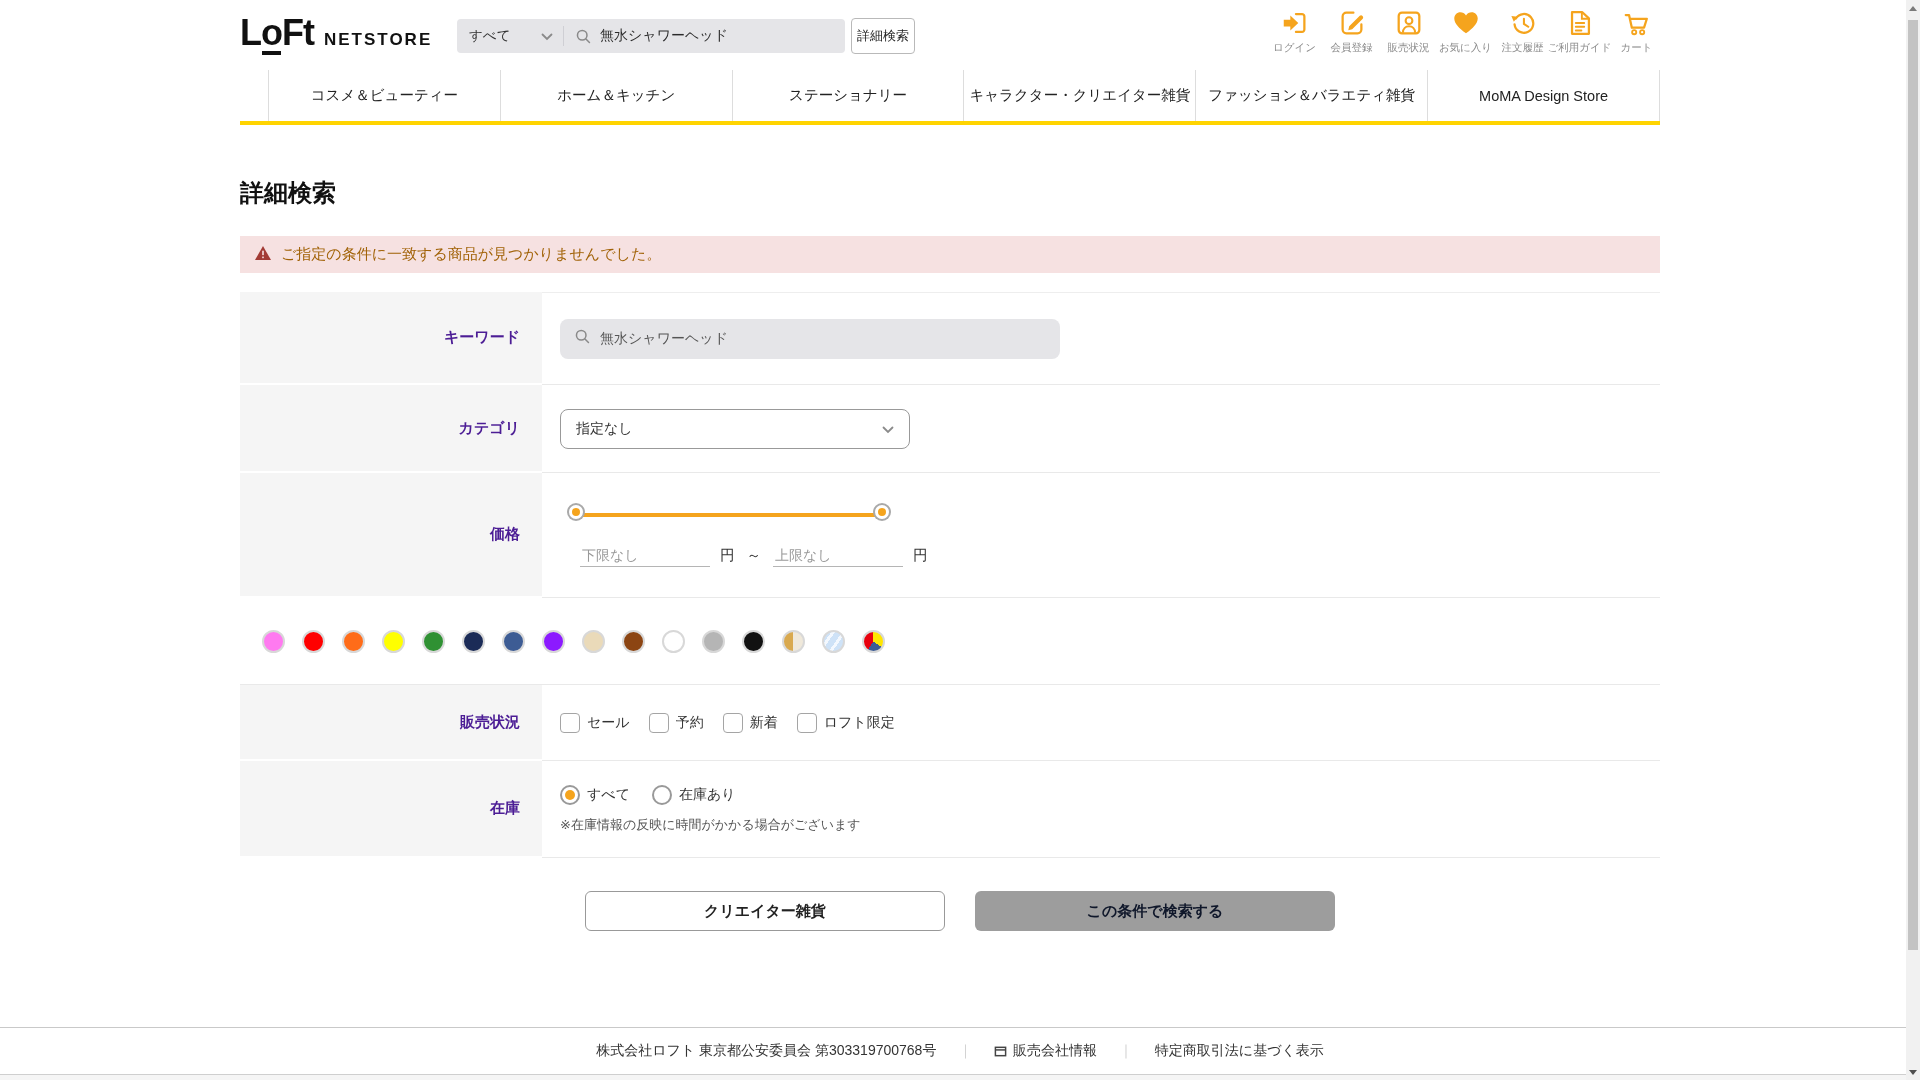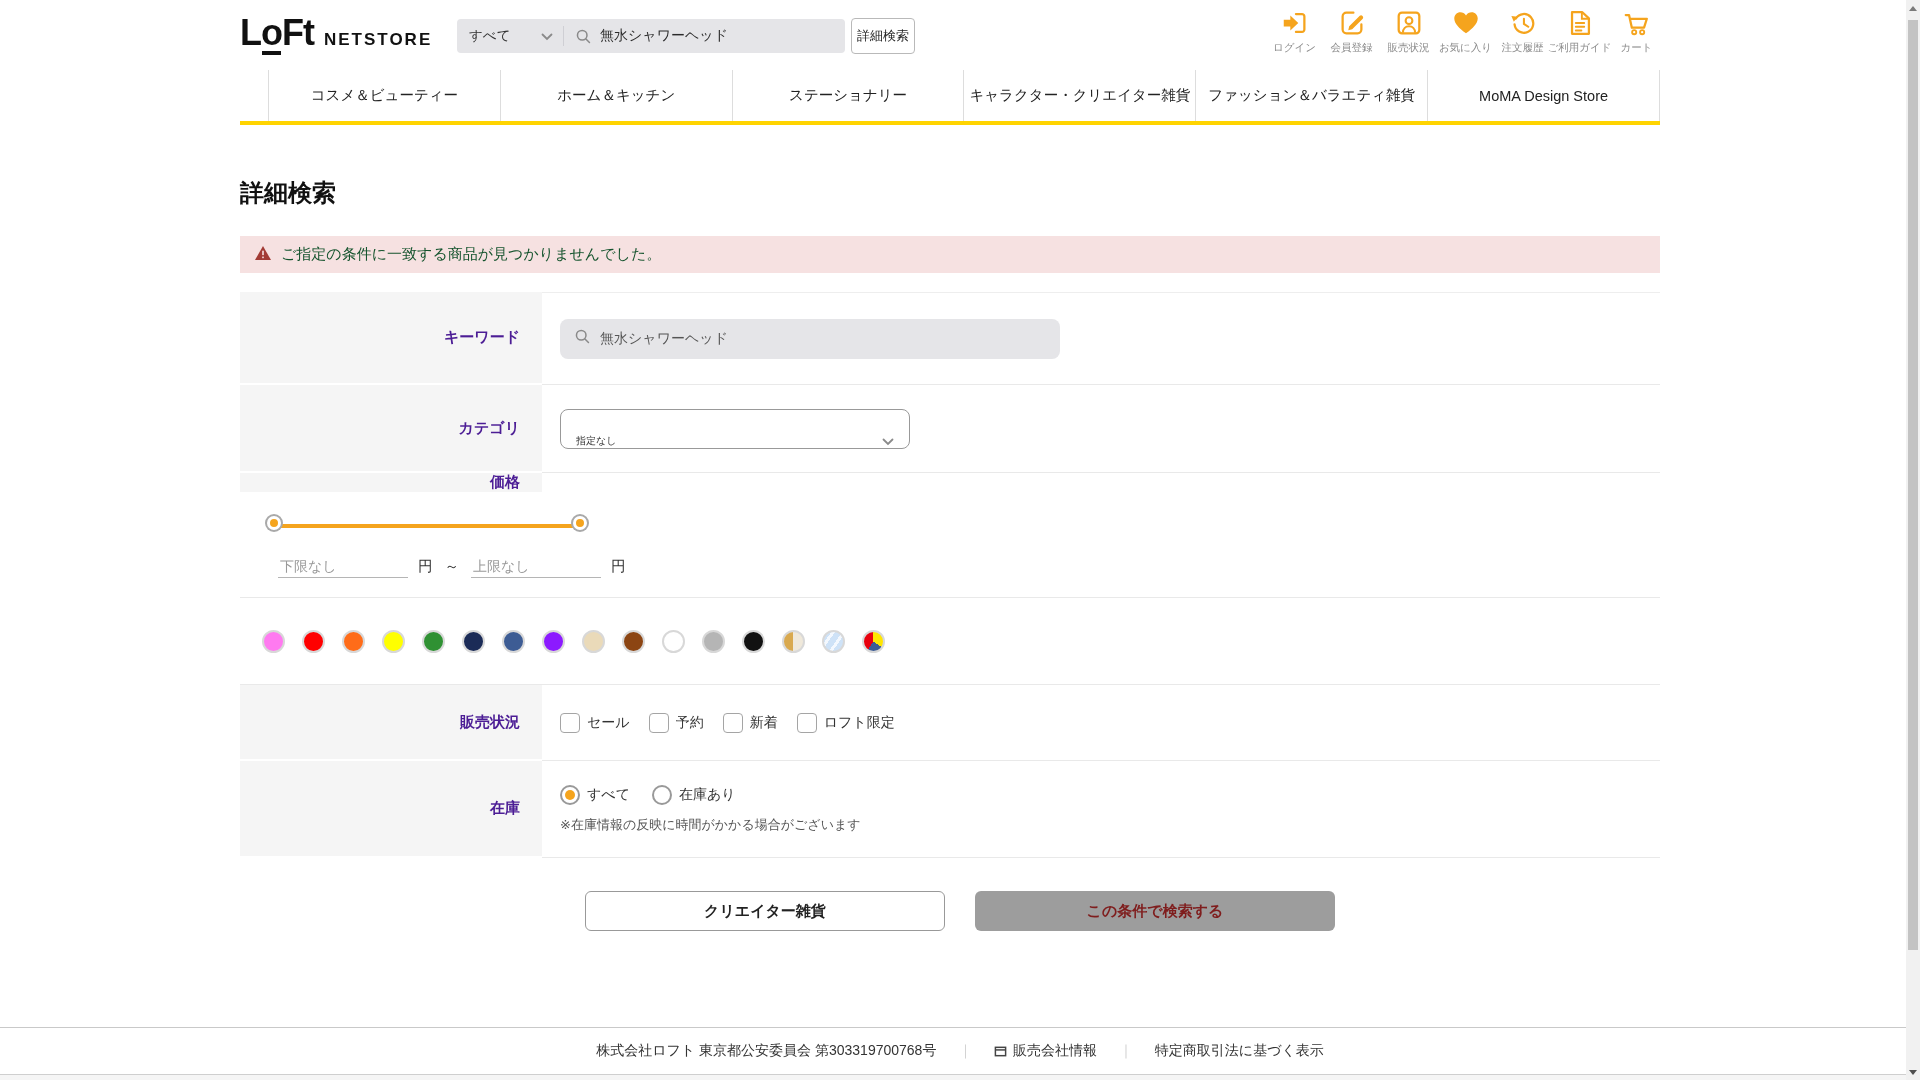--- a/index.html
+++ b/index.html
@@ -34,39 +34,39 @@
   nav { height:55px; border-bottom:4px solid #FFD400; display:flex; margin:0 260px 0 240px;padding-left:28px; }
   .nav-item { flex:1; display:flex; align-items:center; justify-content:center; font-size:14.5px;
     color:#222; border-left:1px solid #ddd; cursor:pointer; white-space:nowrap; }
   .nav-item:last-child { border-right:1px solid #ddd; }
 
   
   main { height:902px; overflow:hidden; }
   h1.page-title { margin:52px 0 0 240px; font-size:24px; font-weight:bold; color:#111; }
   .alert { margin:27px 0 0 240px; width:1420px; height:37px; background:#F6E1E1;
     display:flex; align-items:center; gap:9px; padding-left:14px; }
-  .alert-text { font-size:15px; color:#14532d; }
+  .alert-text { font-size:15px; color:#a16207; }
 
   .sform { margin:19px 0 0 240px; width:1420px; }
   .frow { display:flex; }
   .flabel { width:302px; background:#F5F5F5; border-bottom:2px solid #fff;
     display:flex; align-items:center; justify-content:flex-end; padding-right:22px;
     font-size:15px; font-weight:bold; color:#4c1d95; }
   .fcontent { flex:1; border-bottom:1px solid #e9e9e9; display:flex; align-items:center; padding-left:18px; }
   .frow:first-child .fcontent { border-top:1px solid #eee; }
 
-  .r-keyword { height:93px; } .r-category { height:88px; } .r-price { height:125px;flex-direction:column; }
+  .r-keyword { height:93px; } .r-category { height:88px; } .r-price { height:125px; }
   .r-color { height:87px; } .r-sales { height:76px;font-family:Liberation Mono, monospace; } .r-stock { height:97px; }
 
   .kw-box { width:500px; height:40px; background:#E5E5E8; border-radius:8px;
     display:flex; align-items:center; gap:9px; padding:0 14px; }
   .kw-box input { flex:1; border:none; background:transparent; outline:none; font-size:14px; color:#555; font-family:inherit; }
 
   .cat-select { width:350px; height:40px; background:#fff; border:1px solid #999; border-radius:8px;
-    display:flex; align-items:flex-end; justify-content:space-between; padding:0 15px; font-size:10px; color:#333; cursor:pointer; }
+    display:flex; align-items:center; justify-content:space-between; padding:0 15px; font-size:14px; color:#333; cursor:pointer; }
 
   .price-wrap { display:flex; flex-direction:column; }
   .slider { position:relative; width:298px; height:24px; margin:0 0 0 20px; }
   .slider-track { position:absolute; left:0; right:0; top:10px; height:4px; background:#F5A41D; border-radius:2px; }
   .slider-handle { position:absolute; top:2px; width:14px; height:14px; background:#F5A41D;
     border:3px solid #fff; border-radius:50%; box-shadow:0 0 0 2px #a9a9a9; cursor:pointer; }
   .slider-handle.hmin { left:-11px; } .slider-handle.hmax { right:-11px; }
   .price-inputs { margin:17px 0 0 20px; display:flex; align-items:baseline; font-size:14.5px; color:#333; }
   .price-inputs input { width:130px; border:none; border-bottom:1px solid #b5b5b5; outline:none;
     font-size:14px; color:#444; padding:3px 2px; font-family:inherit; }
@@ -86,21 +86,21 @@
   .radio-item { display:flex; align-items:center; gap:7px; cursor:pointer; }
   .radio { width:20px; height:20px; border:2px solid #999; border-radius:50%; background:#fff;
     display:flex; align-items:center; justify-content:center; }
   .radio.selected::after { content:""; width:10px; height:10px; border-radius:50%; background:#F5A41D; }
   .radio-label { font-size:14px; color:#333; }
   .stock-note { font-size:13px; color:#555; }
 
   .actions { margin-top:33px; display:flex; justify-content:center; gap:30px; }
   .btn { height:40px; width:360px; border-radius:6px; font-size:15px; font-weight:bold; cursor:pointer; font-family:inherit; }
   .btn-clear { background:#fff; border:1px solid #999; color:#222; }
-  .btn-search { background:#9D9D9D; border:none; color:#7f1d1d; }
+  .btn-search { background:#9D9D9D; border:none; color:#0f172a; }
 
   
   footer { border-top:1px solid #c9c9c9; height:47px; display:flex; align-items:center; justify-content:center; }
   .foot-inner { display:flex; align-items:center; gap:0; font-size:14px; color:#333; }
   .foot-item { display:flex; align-items:center; gap:6px; cursor:pointer; }
   .foot-static { cursor:default; }
   .foot-sep { color:#ccc; margin:0 22px; font-size:14px; }
   .bottom-strip { height:6px; background:#f5f5f5; border-top:1px solid #cfcfcf; }
 
   

